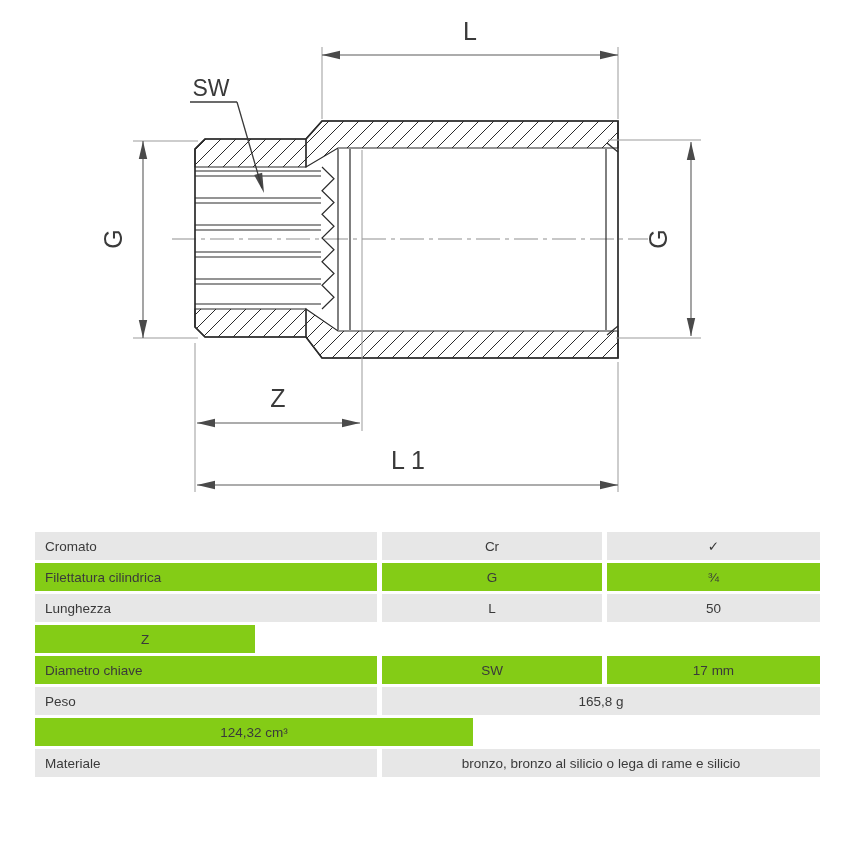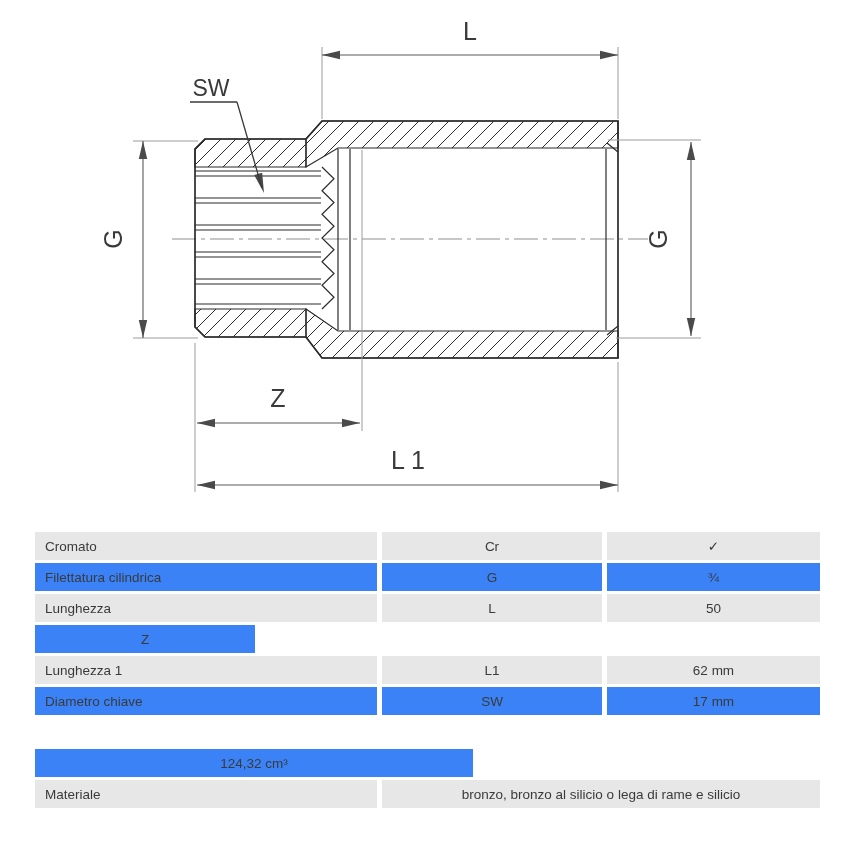--- a/index.html
+++ b/index.html
@@ -13,21 +13,21 @@
   .sw-label  { font-size:23px; }
 
   .spec-table { position:absolute; left:35px; top:532px; width:785px; }
   .spec-row { display:flex; height:28px; margin-bottom:3px; font-size:13.5px; color:#3a3a3a; }
   .cell { display:flex; align-items:center; box-sizing:border-box; }
   .c-label  { width:342px; padding-left:10px; margin-right:5px; }
   .c-sym    { width:220px; justify-content:center; margin-right:5px; }
   .c-val    { width:213px; justify-content:center; }
   .c-merged { width:438px; justify-content:center; }
   .dark  { background:#e7e7e7; }
-  .light { background:#3b82f6; }
+  .light { background:#84cc16; }
 </style>
 </head>
 <body>
 
 <div class="page">
 
   <div class="drawing-wrap">
   <svg width="850" height="520" viewBox="0 0 850 520">
     <defs>
       <pattern id="hatchPat" width="15" height="15" patternUnits="userSpaceOnUse">
@@ -124,33 +124,30 @@
     <div class="spec-row">
       <div class="cell c-label dark">Lunghezza</div>
       <div class="cell c-sym dark">L</div>
       <div class="cell c-val dark">50</div>
     </div>
 
     <div class="spec-row">
       <div class="cell c-sym light">Z</div>
     </div>
 
-    <div class="spec-row">
-      <div class="cell c-label dark">Lunghezza 1</div>
-      <div class="cell c-sym dark">L1</div>
-      <div class="cell c-val dark">62 mm</div>
-    </div>
 
     <div class="spec-row">
       <div class="cell c-label light">Diametro chiave</div>
       <div class="cell c-sym light">SW</div>
       <div class="cell c-val light">17 mm</div>
     </div>
 
     <div class="spec-row">
+      <div class="cell c-label dark">Peso</div>
+      <div class="cell c-merged dark">165,8 g</div>
     </div>
 
     <div class="spec-row">
       <div class="cell c-merged light">124,32 cm³</div>
     </div>
 
     <div class="spec-row">
       <div class="cell c-label dark">Materiale</div>
       <div class="cell c-merged dark">bronzo, bronzo al silicio o lega di rame e silicio</div>
     </div>

